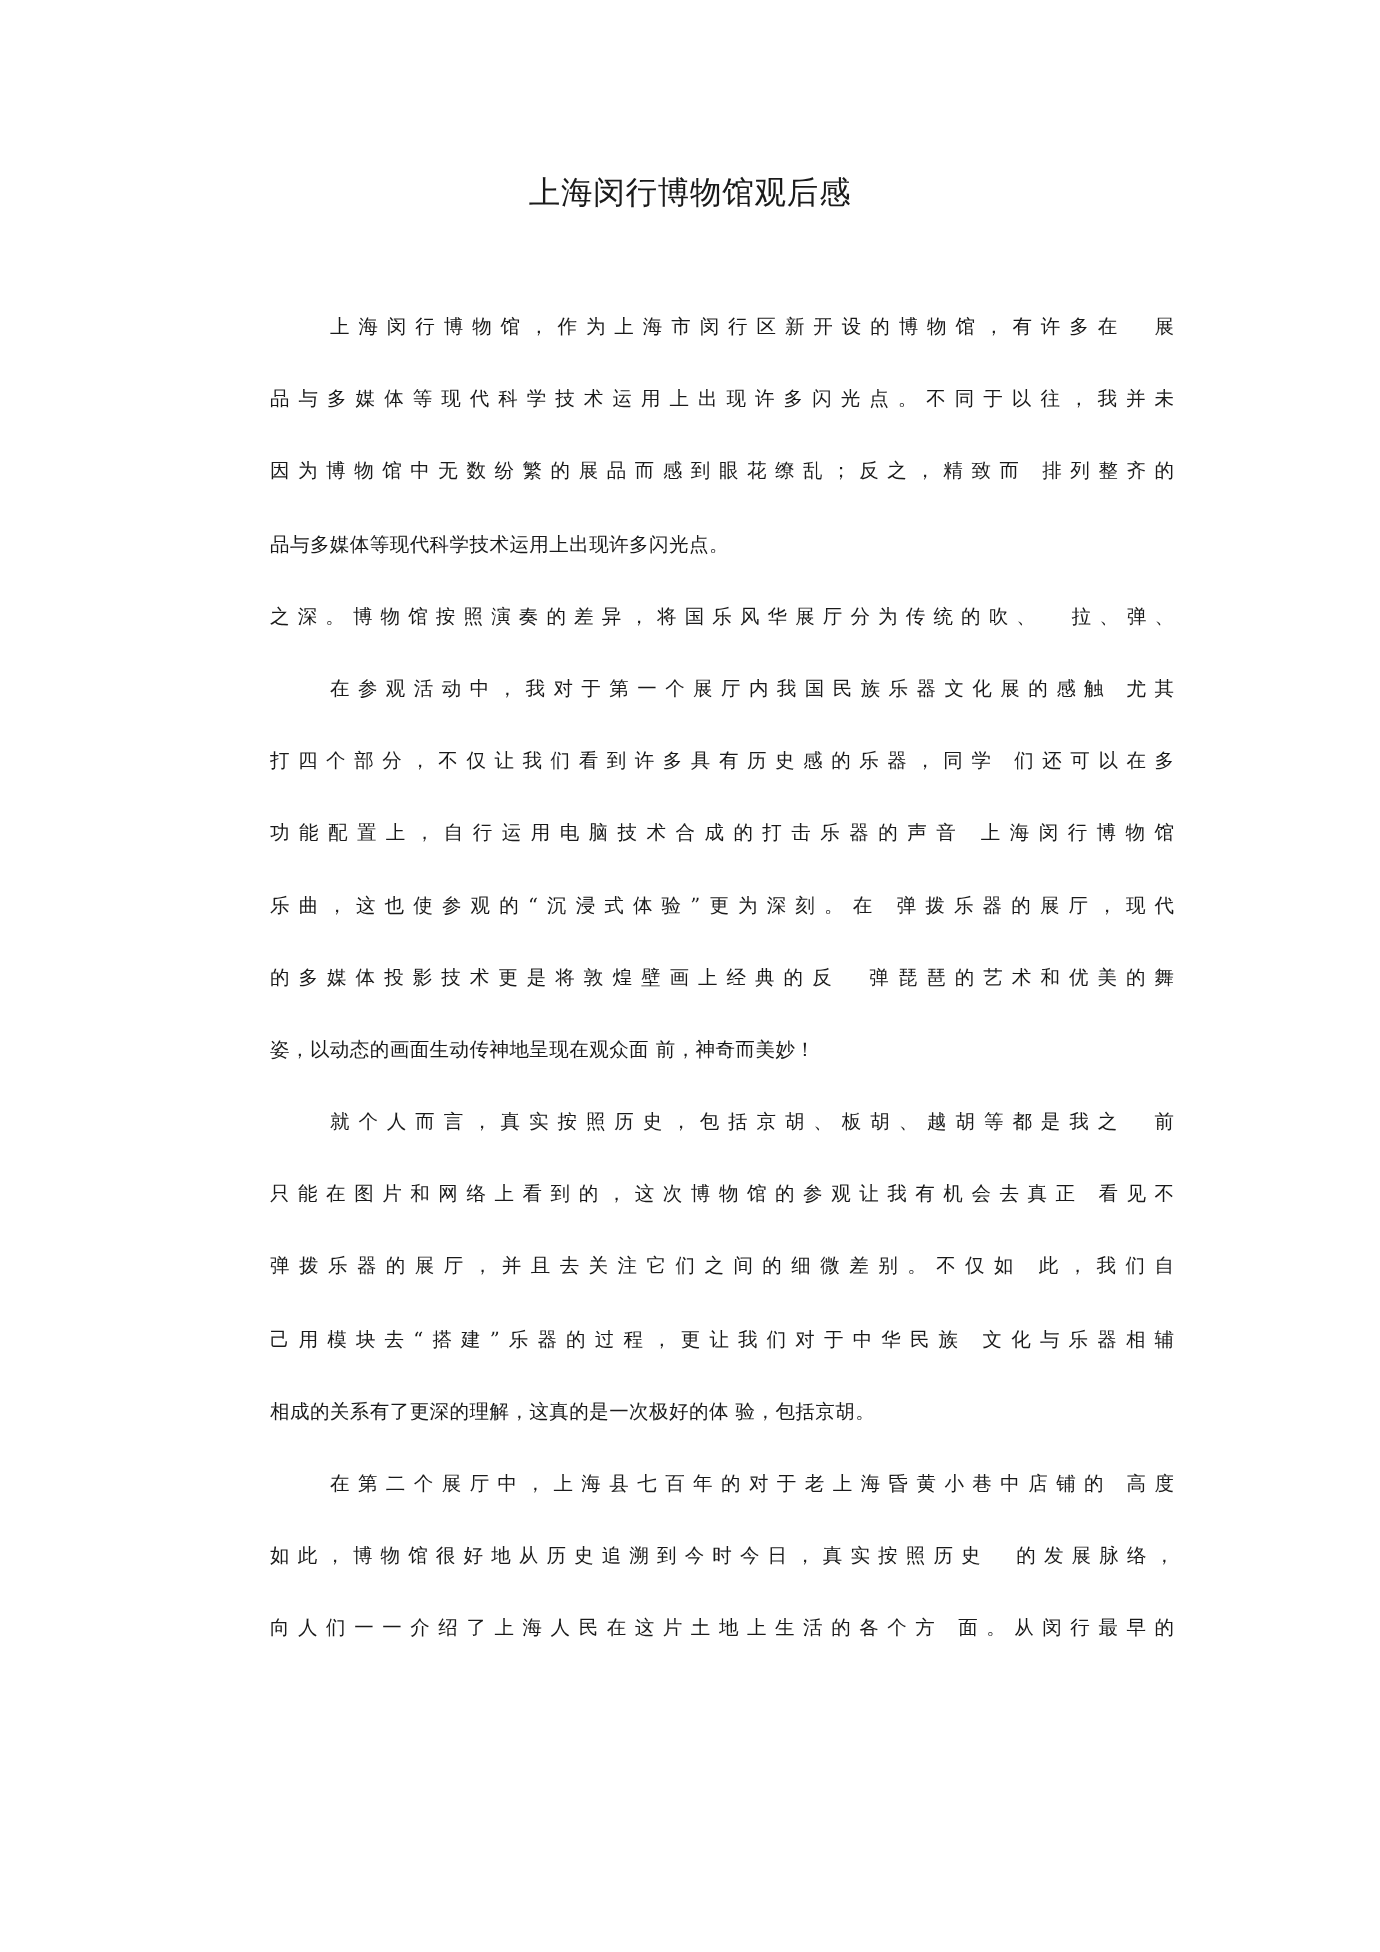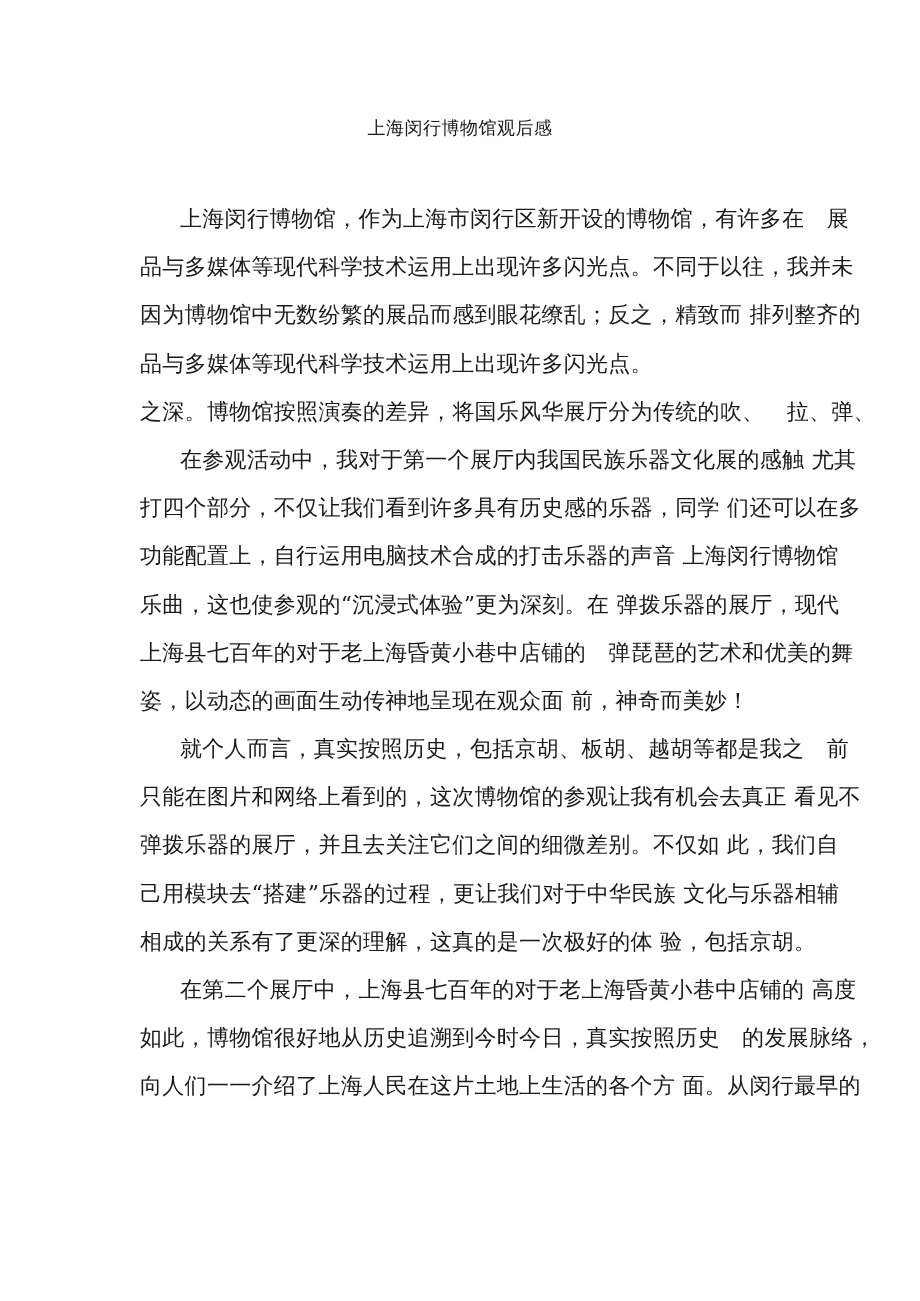--- a/index.html
+++ b/index.html
@@ -4,31 +4,32 @@
 <style>
   html, body { margin: 0; padding: 0; background: #ffffff; }
   body { width: 920px; height: 1301px; position: relative; overflow: hidden; }
   .page {
     position: absolute; left: 0; top: 0; width: 920px; height: 1301px;
     background: #ffffff; color: #1a1a1a;
     font-family: "DejaVu Serif", "Liberation Serif", serif;
   }
   .title {
     position: absolute; top: 113px; left: 0; width: 920px;
-    text-align: center; font-size: 18px; line-height: 30px; letter-spacing: 0.5px;
+    text-align: center; font-size: 21px; line-height: 30px; letter-spacing: 0.5px;
     color: #1a1a1a;
   }
   .body-text {
     position: absolute; left: 140px; top: 204px; width: 643px;
   }
   .line {
     display: block; height: 48.2px; line-height: 30px;
-    font-size: 22px; white-space: nowrap;
+    font-size: 13px; white-space: nowrap;
     text-align: justify; text-align-last: justify;
     letter-spacing: 0.3px;
+    margin-left: 40px;
   }
   .line.indent { padding-left: 40px; }
   .line.last { text-align-last: left; }
 </style>
 </head>
 <body>
 
 <div class="page">
   <div class="title">上海闵行博物馆观后感</div>
 
@@ -37,21 +38,21 @@
     <span class="line indent">上海闵行博物馆，作为上海市闵行区新开设的博物馆，有许多在　展</span>
     <span class="line">品与多媒体等现代科学技术运用上出现许多闪光点。不同于以往，我并未</span>
     <span class="line">因为博物馆中无数纷繁的展品而感到眼花缭乱；反之，精致而 排列整齐的</span>
     <span class="line last">品与多媒体等现代科学技术运用上出现许多闪光点。</span>
 
     <span class="line">之深。博物馆按照演奏的差异，将国乐风华展厅分为传统的吹、　拉、弹、</span>
     <span class="line indent">在参观活动中，我对于第一个展厅内我国民族乐器文化展的感触 尤其</span>
     <span class="line">打四个部分，不仅让我们看到许多具有历史感的乐器，同学 们还可以在多</span>
     <span class="line">功能配置上，自行运用电脑技术合成的打击乐器的声音 上海闵行博物馆</span>
     <span class="line">乐曲，这也使参观的“沉浸式体验”更为深刻。在 弹拨乐器的展厅，现代</span>
-    <span class="line">上海县七百年的对于老上海昏黄小巷中店铺的　弹琵琶的艺术和优美的舞</span>
+    <span class="line">的多媒体投影技术更是将敦煌壁画上经典的反　弹琵琶的艺术和优美的舞</span>
     <span class="line last">姿，以动态的画面生动传神地呈现在观众面 前，神奇而美妙！</span>
 
     <span class="line indent">就个人而言，真实按照历史，包括京胡、板胡、越胡等都是我之　前</span>
     <span class="line">只能在图片和网络上看到的，这次博物馆的参观让我有机会去真正 看见不</span>
     <span class="line">弹拨乐器的展厅，并且去关注它们之间的细微差别。不仅如 此，我们自</span>
     <span class="line">己用模块去“搭建”乐器的过程，更让我们对于中华民族 文化与乐器相辅</span>
     <span class="line last">相成的关系有了更深的理解，这真的是一次极好的体 验，包括京胡。</span>
 
     <span class="line indent">在第二个展厅中，上海县七百年的对于老上海昏黄小巷中店铺的 高度</span>
     <span class="line">如此，博物馆很好地从历史追溯到今时今日，真实按照历史　的发展脉络，</span>

